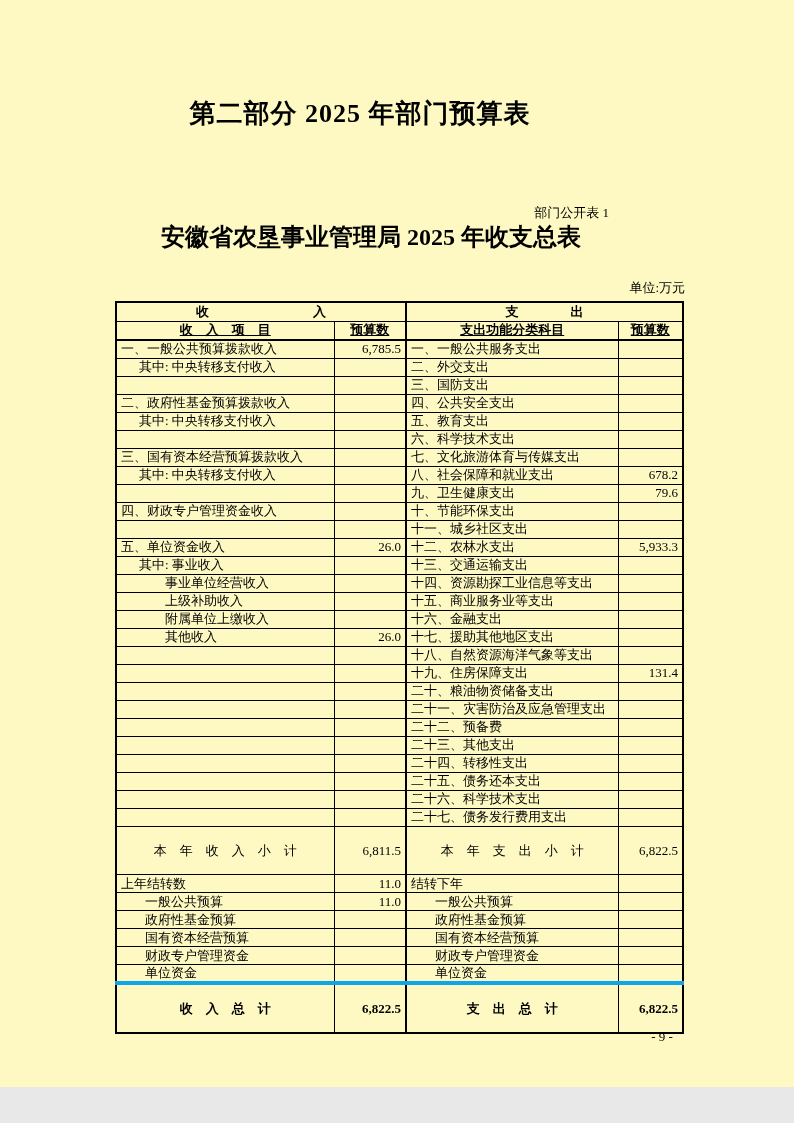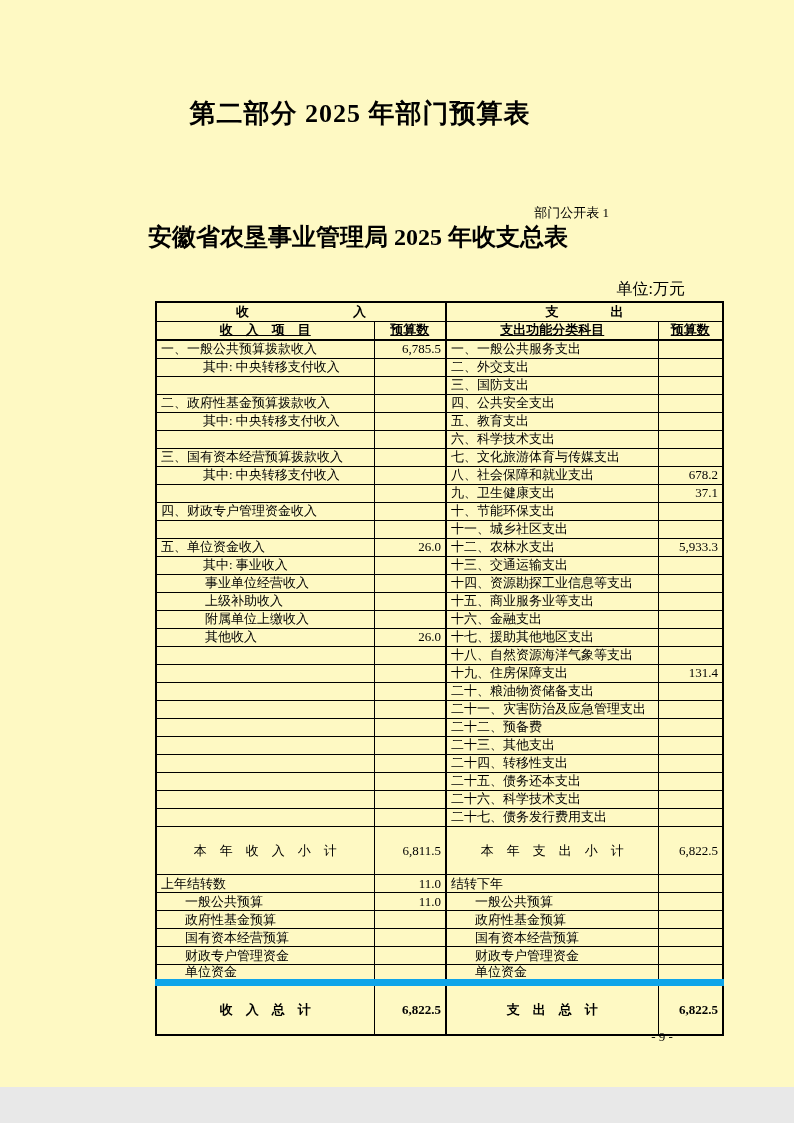--- a/index.html
+++ b/index.html
@@ -27,42 +27,41 @@
   }
   .table-label {
     position: absolute;
     top: 204px;
     right: 185px;
     font-size: 13px;
   }
   .table-title {
     position: absolute;
     top: 221px;
-    left: 0;
+    left: 13px;
     width: 716px;
     margin: 0;
     text-align: center;
     font-size: 24px;
     font-weight: 700;
   }
   .unit-label {
     position: absolute;
     top: 279px;
     right: 109px;
-    font-size: 16px;
+    font-size: 13px;
   }
   table.budget-table {
     position: absolute;
     left: 115px;
     top: 301px;
     width: 567px;
     border-collapse: collapse;
     table-layout: fixed;
     border: 2px solid #000;
-    margin-left: 40px;
   }
   .budget-table th, .budget-table td {
     border: 1px solid #000;
     height: 18px;
     padding: 0 4px;
     font-size: 13px;
     line-height: 1.05;
     white-space: nowrap;
     overflow: hidden;
     vertical-align: middle;
@@ -71,26 +70,26 @@
     height: 19px;
     font-weight: 700;
     text-align: center;
     padding: 0;
   }
   .budget-table thead tr:last-child th { border-bottom: 2px solid #000; text-decoration: underline; }
   .budget-table thead tr:first-child th { border-bottom: 1.5px solid #000; }
   .mid { border-right: 2px solid #000 !important; }
   td.item { text-align: left; }
   td.val  { text-align: right; }
-  td.ind1 { padding-left: 46px; }
+  td.ind1 { padding-left: 22px; }
   td.ind2 { padding-left: 48px; }
   td.ind3 { padding-left: 28px; }
   td.ctr  { text-align: center; padding: 17px; }
   tr.total-row td {
-    border-top: 7px solid #0ea5e9;
+    border-top: 4px solid #0ea5e9;
     font-weight: 700;
   }
   .page-number {
     position: absolute;
     top: 1029px;
     left: 632px;
     width: 60px;
     text-align: center;
     font-size: 13px;
   }
@@ -173,21 +172,21 @@
         <tr>
           <td class="item ind1">其中: 中央转移支付收入</td>
           <td class="val mid"></td>
           <td class="item">八、社会保障和就业支出</td>
           <td class="val">678.2</td>
         </tr>
         <tr>
           <td class="item"></td>
           <td class="val mid"></td>
           <td class="item">九、卫生健康支出</td>
-          <td class="val">37.1</td>
+          <td class="val">79.6</td>
         </tr>
         <tr>
           <td class="item">四、财政专户管理资金收入</td>
           <td class="val mid"></td>
           <td class="item">十、节能环保支出</td>
           <td class="val"></td>
         </tr>
         <tr>
           <td class="item"></td>
           <td class="val mid"></td>

